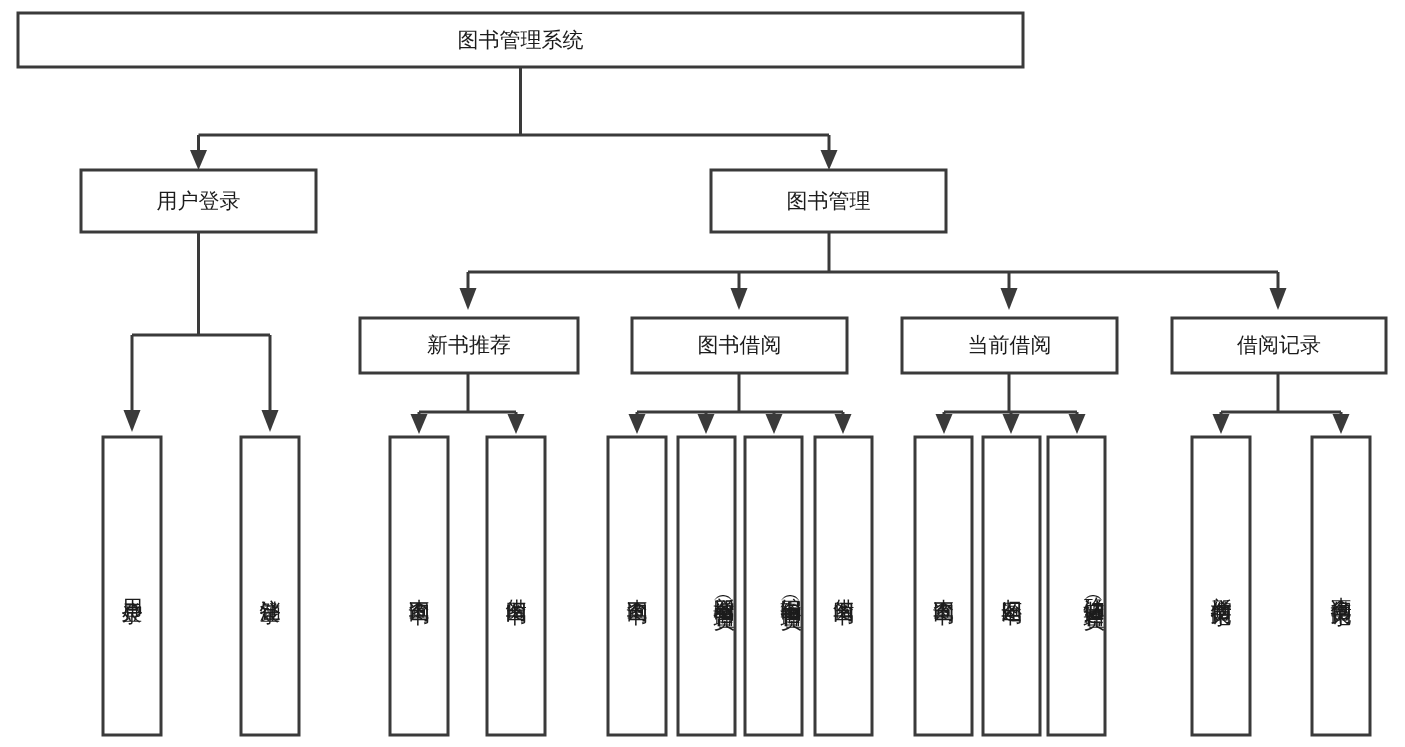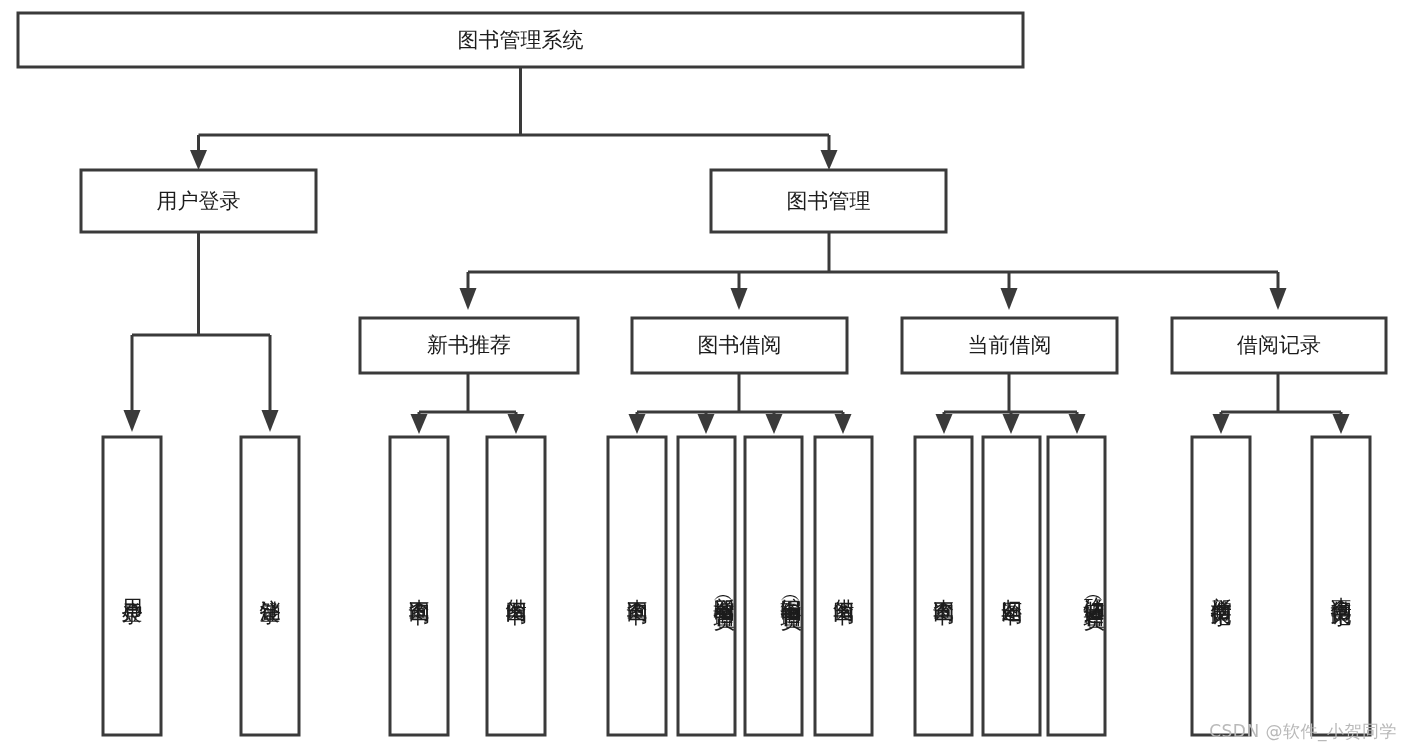--- a/index.html
+++ b/index.html
@@ -191,14 +191,13 @@
   <div class="node-label-v" style="left:608px; top:437px; width:58px; height:298px;">查询图书</div>
   <div class="node-label-v" style="left:678px; top:437px; width:57px; height:298px; align-items:flex-start; padding-top:6px; box-sizing:border-box;">新增图书（管理员）</div>
   <div class="node-label-v" style="left:745px; top:437px; width:57px; height:298px; align-items:flex-start; padding-top:6px; box-sizing:border-box;">编辑图书（管理员）</div>
   <div class="node-label-v" style="left:815px; top:437px; width:57px; height:298px;">借阅图书</div>
   <div class="node-label-v" style="left:915px; top:437px; width:57px; height:298px;">查询图书</div>
   <div class="node-label-v" style="left:983px; top:437px; width:57px; height:298px;">归还图书</div>
   <div class="node-label-v" style="left:1048px; top:437px; width:57px; height:298px; align-items:flex-start; padding-top:6px; box-sizing:border-box;">确认归还（管理员）</div>
   <div class="node-label-v" style="left:1192px; top:437px; width:58px; height:298px;">新增借阅记录</div>
   <div class="node-label-v" style="left:1312px; top:437px; width:58px; height:298px;">查询借阅记录</div>
 
-  <div class="watermark">CSDN @软件_小贺同学</div>
 </div>
 
 </body></html>

